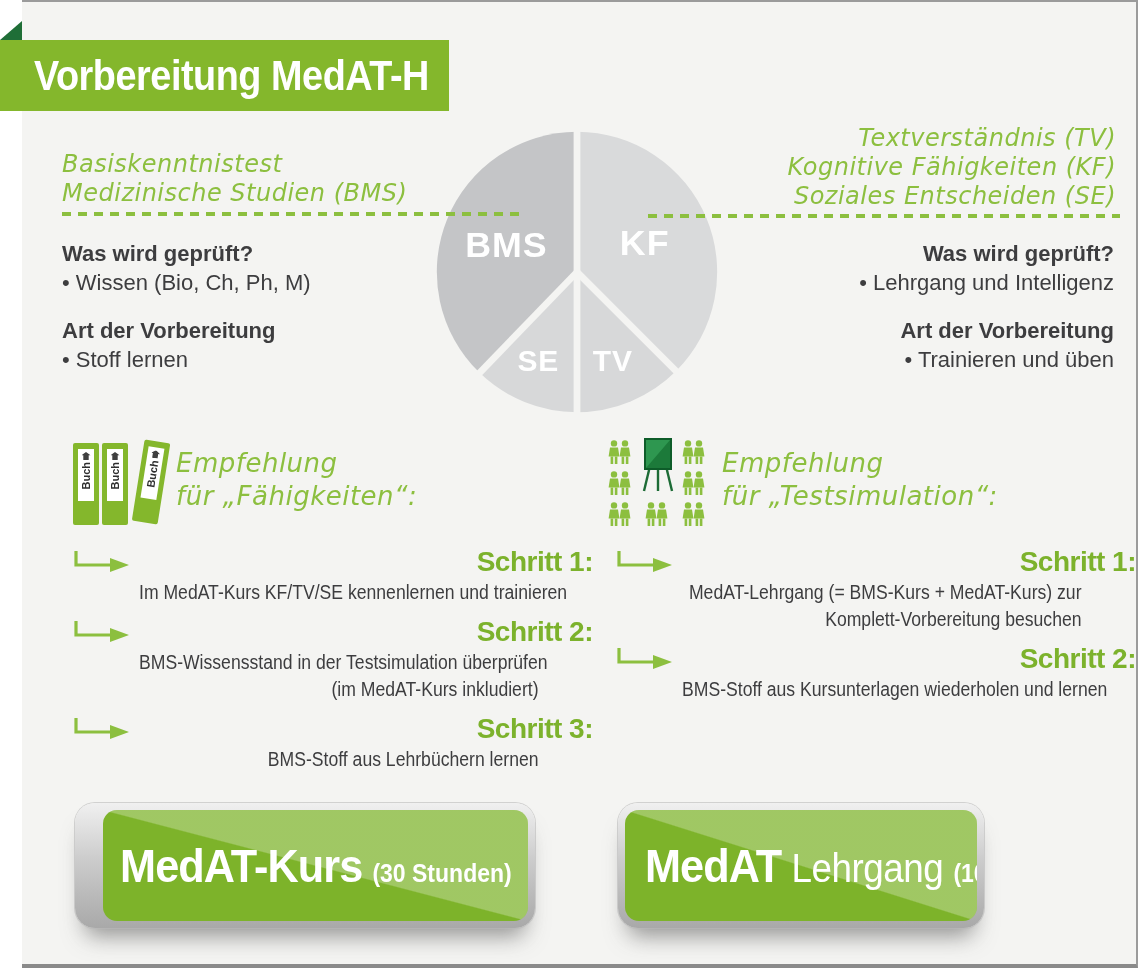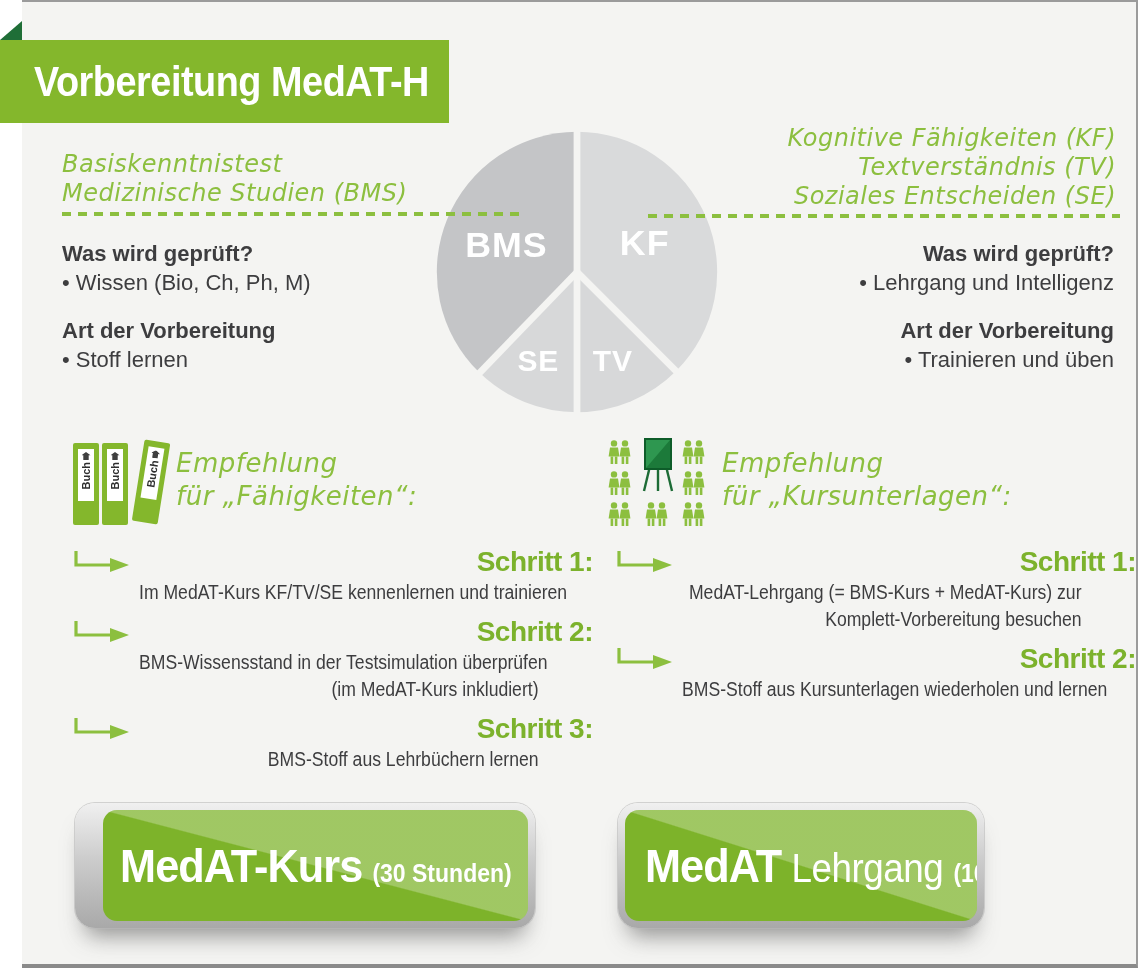--- a/index.html
+++ b/index.html
@@ -4,21 +4,21 @@
 <style>
   html,body{margin:0;padding:0;background:#ffffff;}
   #canvas{position:relative;width:1140px;height:972px;background:#ffffff;overflow:hidden;
           font-family:"Liberation Sans",sans-serif;color:#3d3d3f;}
   .panel{position:absolute;left:22px;top:0;width:1116px;height:968px;background:#f4f4f2;
          border-top:2px solid #9b9b9b;border-right:2px solid #9b9b9b;border-bottom:4px solid #8a8a8a;
          box-sizing:border-box;}
   
   .fold{position:absolute;left:0;top:21px;width:0;height:0;
         border-left:22px solid transparent;border-bottom:19px solid #1f6e37;}
-  .banner{position:absolute;left:0;top:40px;width:449px;height:83px;background:#84b72c;
+  .banner{position:absolute;left:0;top:40px;width:449px;height:71px;background:#84b72c;
           display:flex;align-items:center;padding-left:34px;box-sizing:border-box;}
   .banner h1{margin:0;color:#fff;font-size:42px;font-weight:bold;letter-spacing:-0.5px;
              transform:scaleX(.9);transform-origin:left center;white-space:nowrap;}
   
   .hand{font-family:"DejaVu Sans",sans-serif;font-style:italic;color:#8cbf3f;letter-spacing:.5px;}
   .bms-heading{position:absolute;left:62px;top:150px;font-size:24px;line-height:29px;}
   .kf-heading{position:absolute;right:24px;top:124px;font-size:24px;line-height:29px;text-align:right;}
   .dots{position:absolute;height:4px;z-index:3;
         background:repeating-linear-gradient(to right,#8cbf3f 0 9px,transparent 9px 16px);}
   .dots-left{left:62px;top:212px;width:461px;}
@@ -83,22 +83,22 @@
   <div class="banner">
     <h1>Vorbereitung MedAT-H</h1>
   </div>
 
   <div class="hand bms-heading">
     <div>Basiskenntnistest</div>
     <div>Medizinische Studien (BMS)</div>
   </div>
 
   <div class="hand kf-heading">
+    <div>Textverständnis (TV)</div>
     <div>Kognitive Fähigkeiten (KF)</div>
-    <div>Textverständnis (TV)</div>
     <div>Soziales Entscheiden (SE)</div>
   </div>
 
   <div class="dots dots-left"></div>
   <div class="dots dots-right"></div>
 
   <div class="pie"><svg viewBox="0 0 300 300" width="290" height="290">
         <path d="M150,150 L49.274536283445386,254.3042710491044 A145,145 0 0 1 149.99999999999997,5 Z" fill="#c4c5c7"></path>
         <path d="M150,150 L150,5 A145,145 0 0 1 252.5304832720494,252.53048327204937 Z" fill="#d9dadb"></path>
         <path d="M150,150 L252.5304832720494,252.53048327204937 A145,145 0 0 1 150.00000000000003,295 Z" fill="#d7d8d9"></path>
@@ -180,21 +180,21 @@
         <line x1="52" y1="30" x2="52" y2="53" stroke="#1c6b35" stroke-width="2.4"></line>
         <rect x="38" y="0" width="28" height="32" fill="#0d5c29"></rect>
         <rect x="40" y="2" width="24" height="28" fill="#1c7a3a"></rect>
         <polygon points="40,2 64,2 40,30" fill="#2e9750"></polygon>
       </g>
     </svg>
   </div>
 
   <div class="hand reco-heading reco-heading-right">
     <div>Empfehlung</div>
-    <div>für „Kursunterlagen“:</div>
+    <div>für „Testsimulation“:</div>
   </div>
 
   <div class="steps steps-left">
     <div class="step">
       <svg class="arrow" width="58" height="26" viewBox="0 0 58 26">
           <path d="M3,1 V15 H38" fill="none" stroke="#8cbf3f" stroke-width="3.2"></path>
           <polygon points="37,8 56,15 37,22" fill="#8cbf3f"></polygon>
         </svg>
       <div class="step-title">Schritt 1:</div>
       <div class="step-body">Im MedAT-Kurs KF/TV/SE kennenlernen und trainieren</div>

